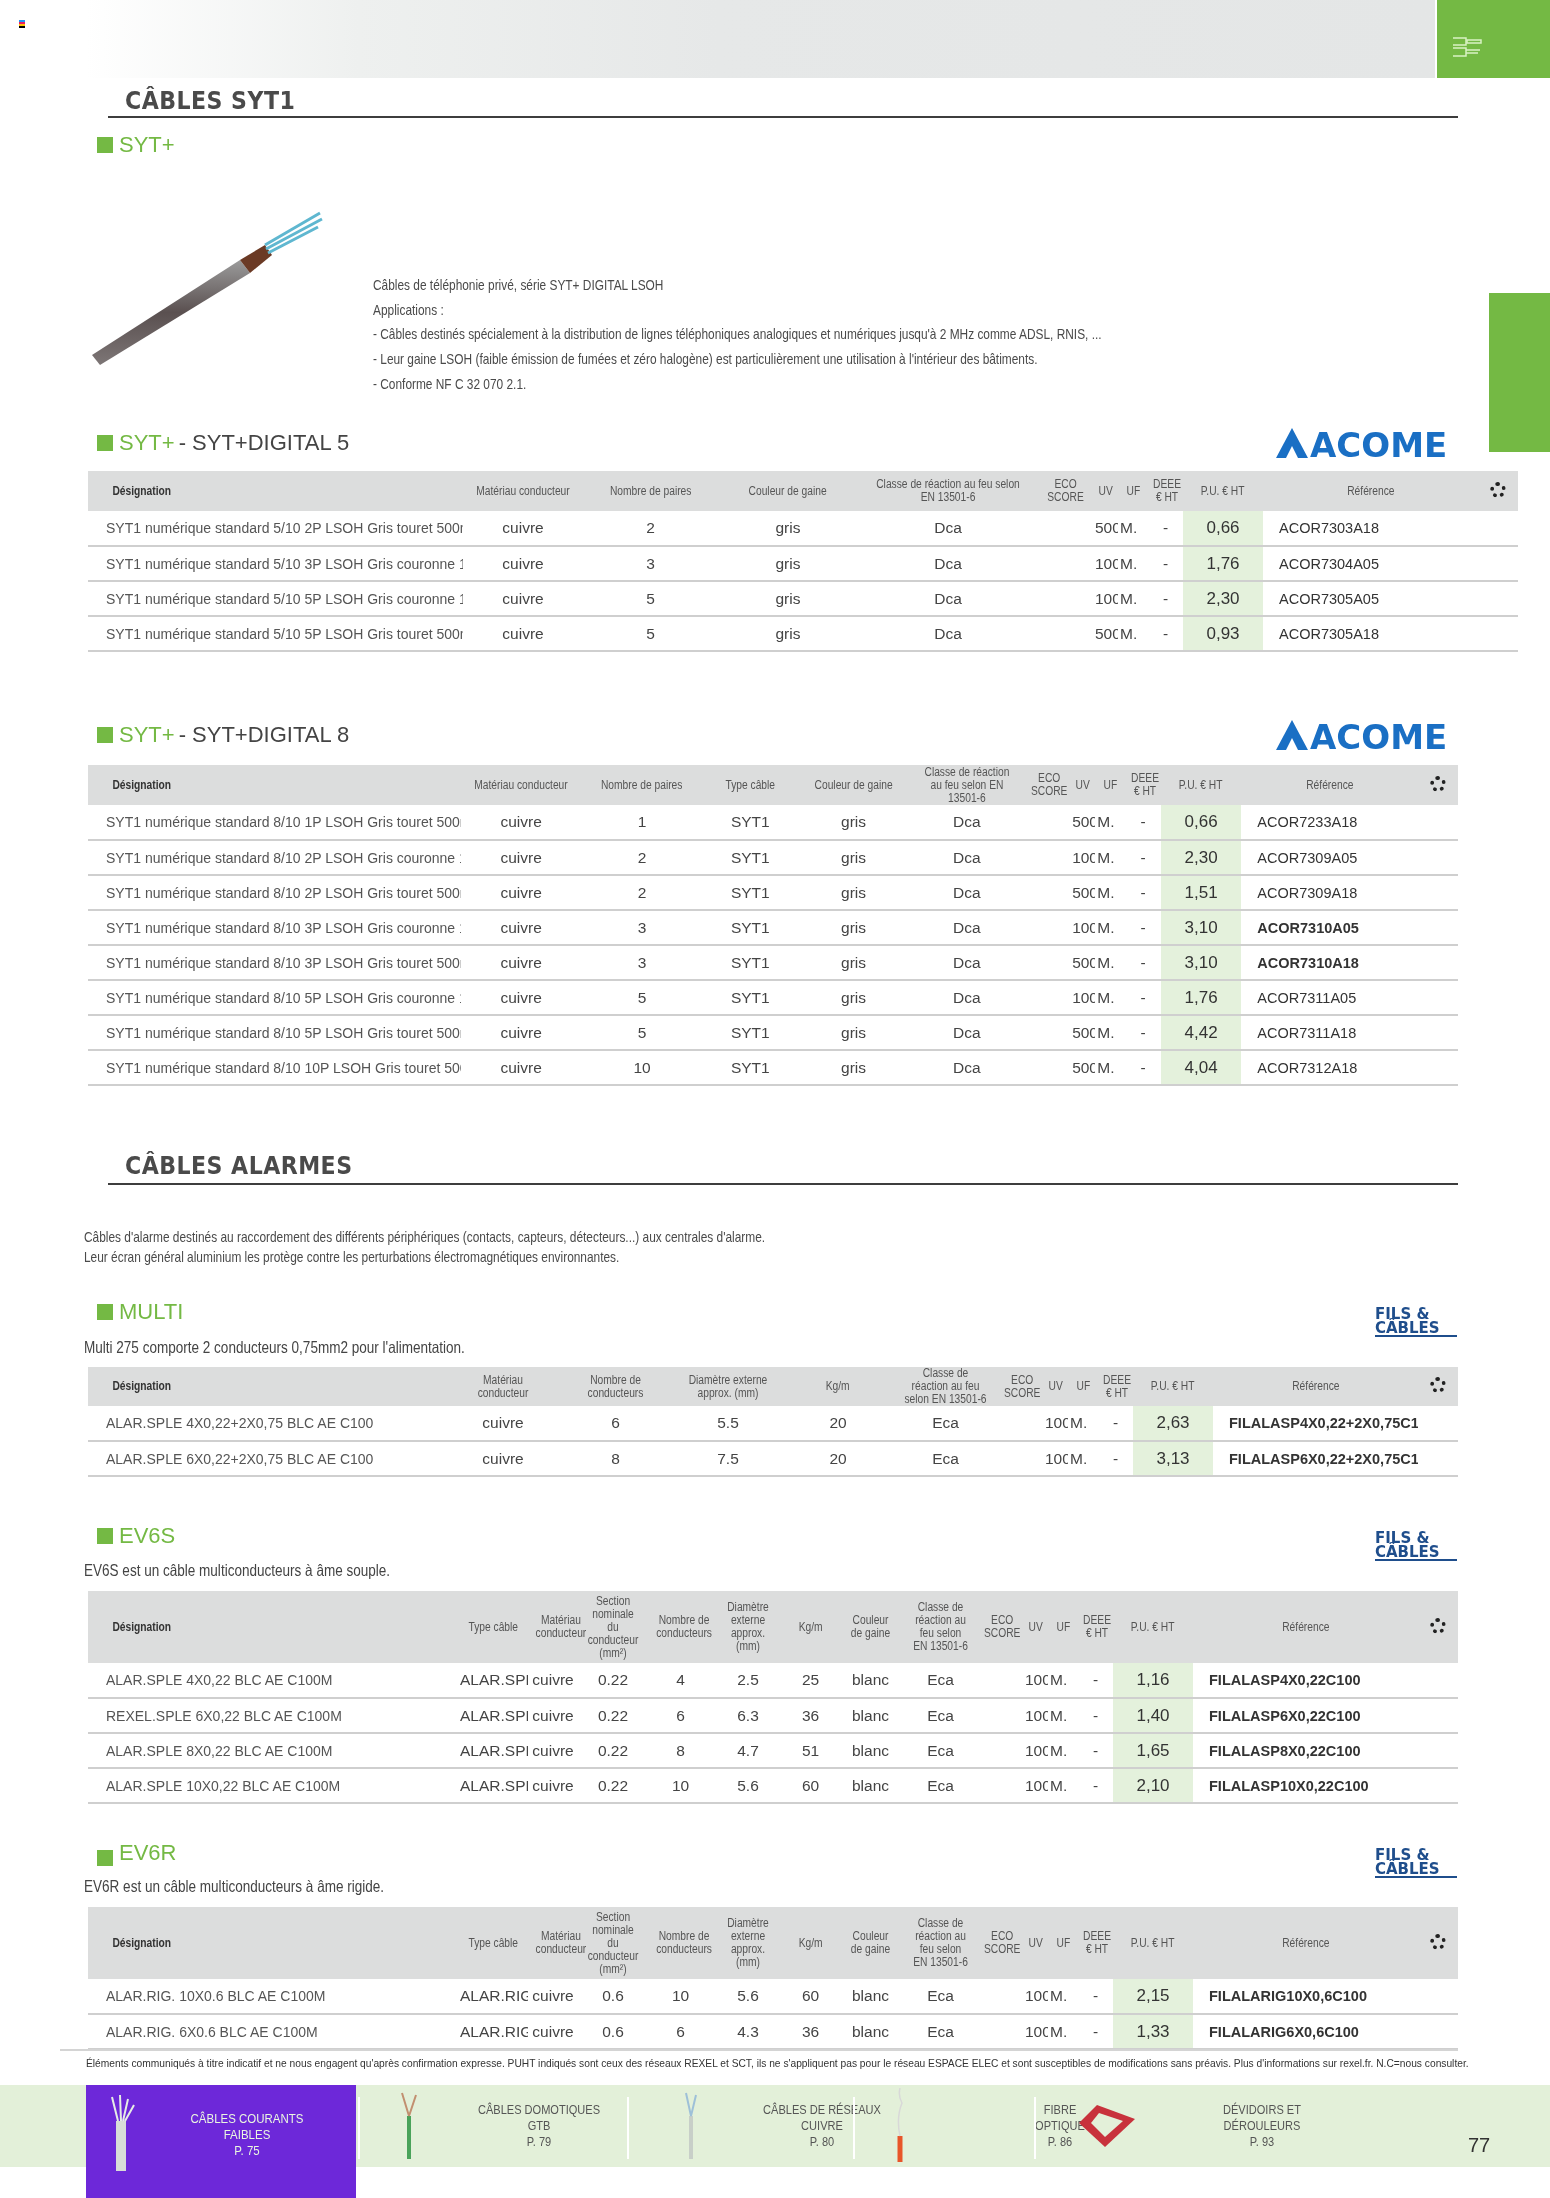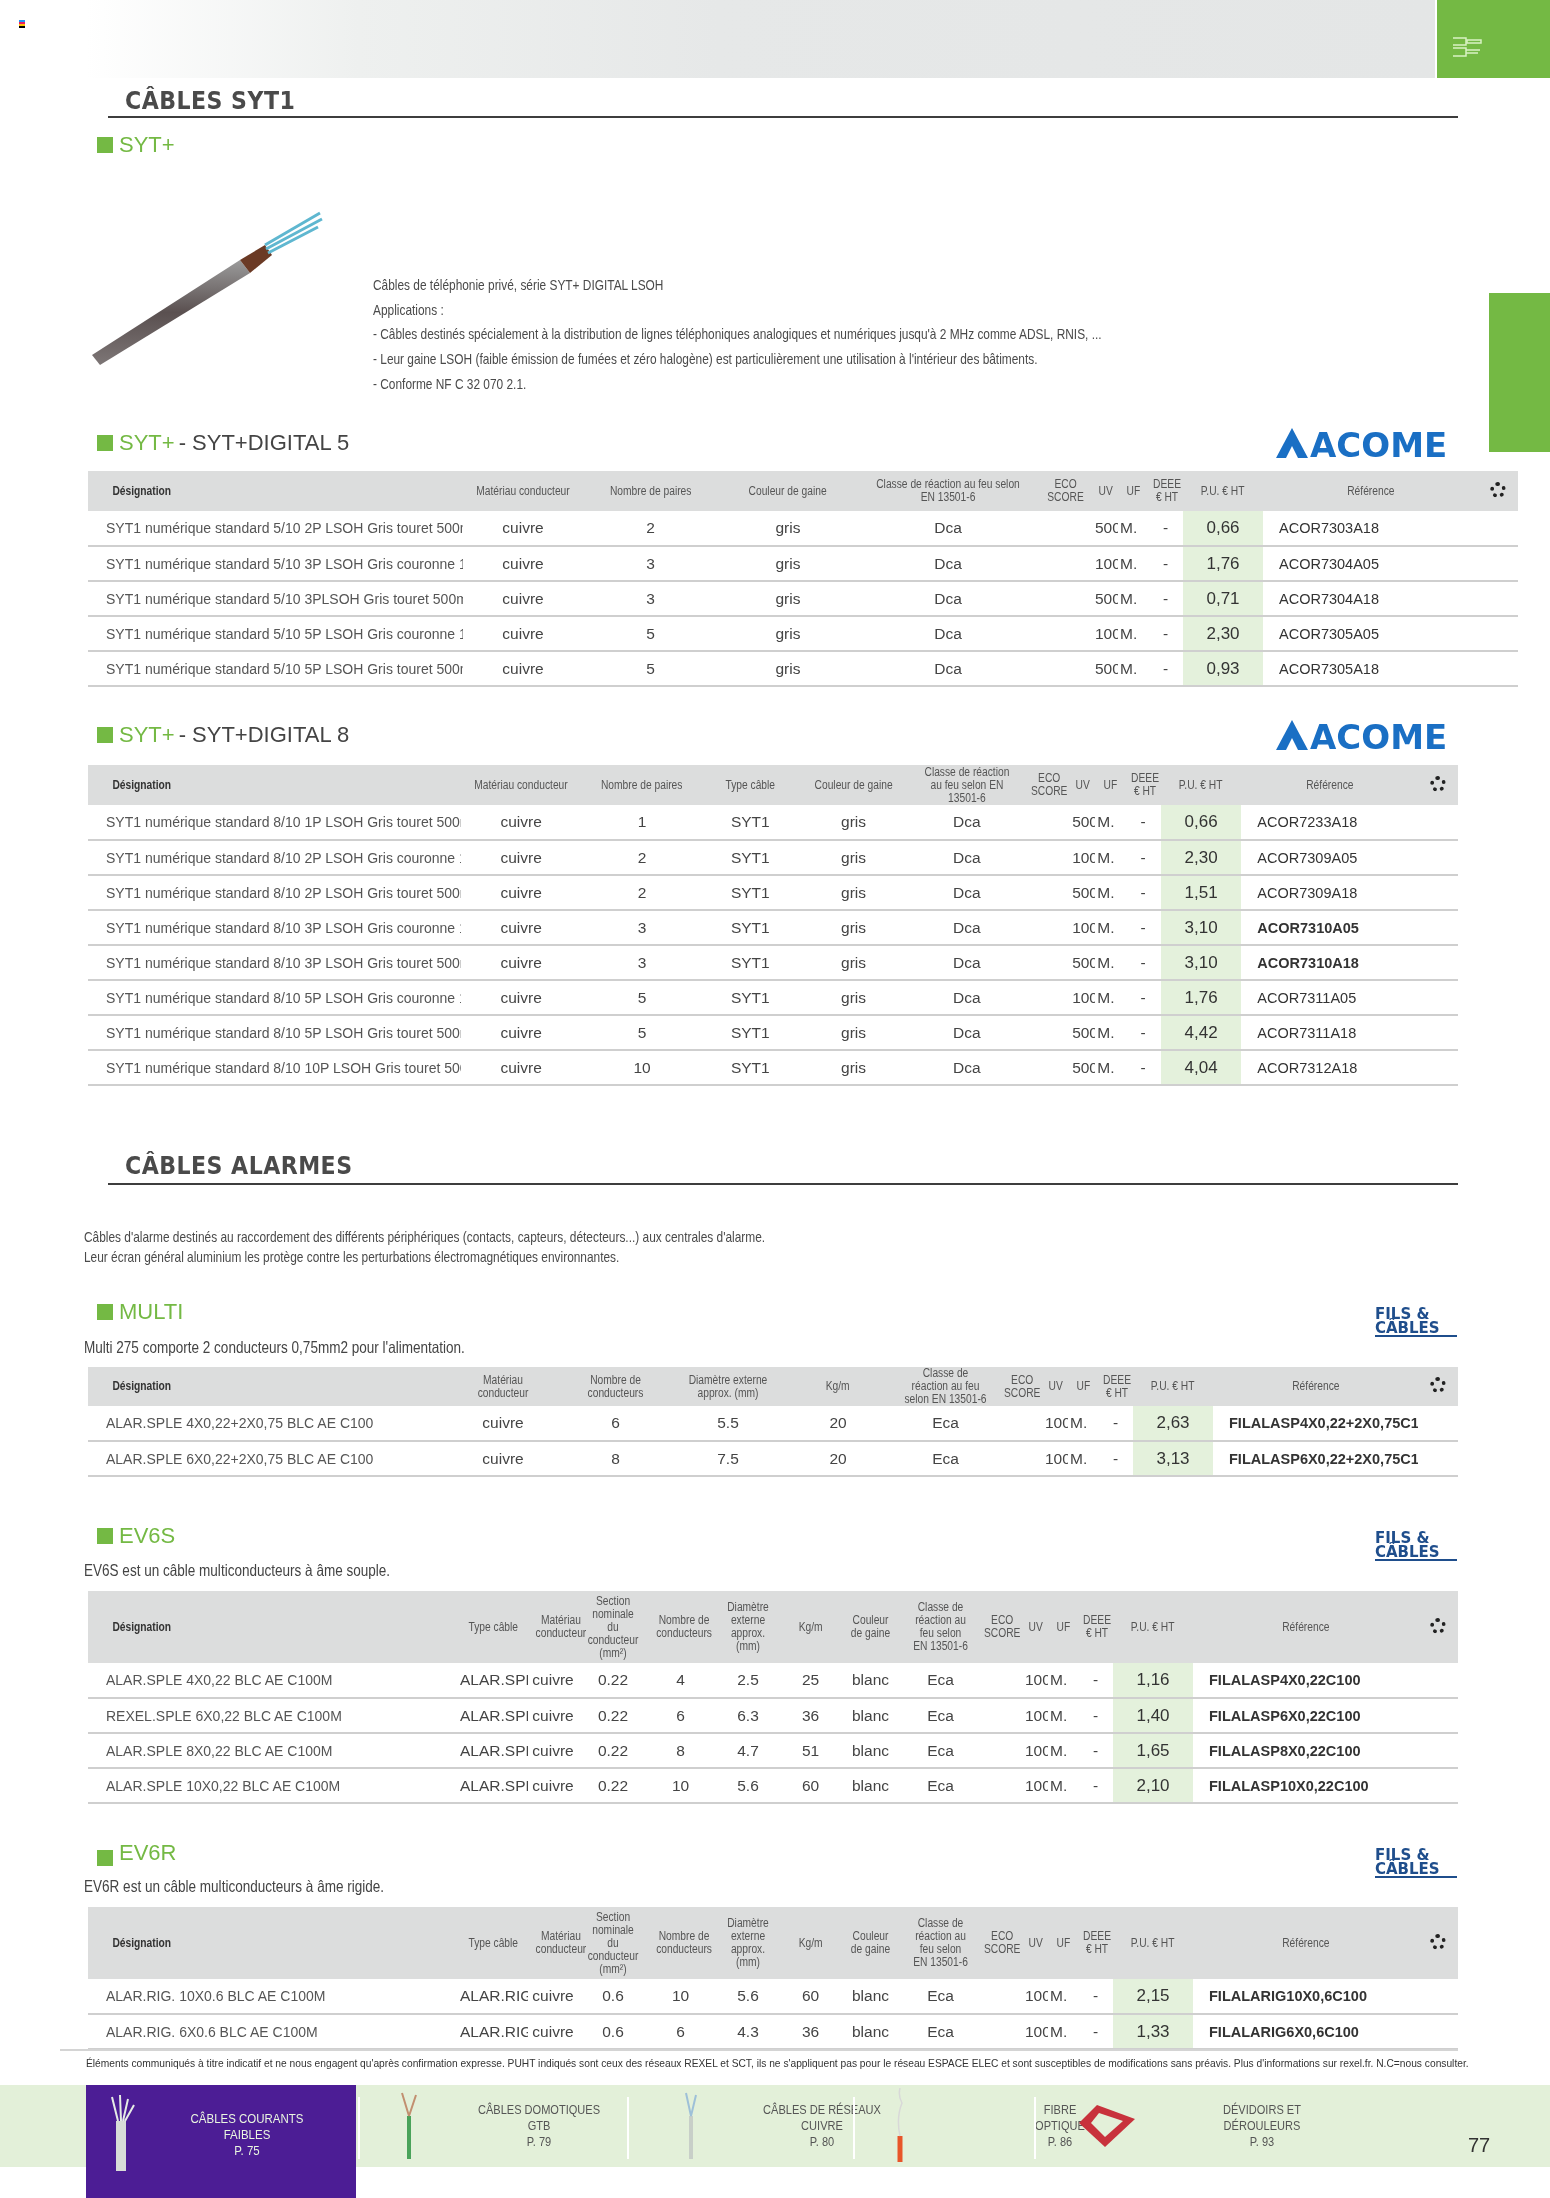--- a/index.html
+++ b/index.html
@@ -44,21 +44,21 @@
   table.pt td.l { text-align: left; }
   .nar { display: inline-block; transform: scaleX(0.82); }
   .recycle { display: inline-block; width: 16px; height: 16px; border-radius: 50%;
     border: 4px dotted #222; }
 
   .footer-note { position: absolute; left: 86px; top: 2057px; font-size: 11px; color: #333; white-space: nowrap; transform: scaleX(0.93); transform-origin: left; }
   .footer-rule { position: absolute; left: 60px; top: 2049px; width: 1398px; height: 2px; background: #d4d4d4; }
 
   .bottom-band { position: absolute; left: 0; top: 2085px; width: 1550px; height: 82px; background: #e3f0d9; }
   .nav-item { position: absolute; top: 2085px; height: 82px; display: flex; align-items: center; }
-  .nav-item.active { top: 2085px; height: 113px; background: #4c1d95; align-items: flex-start; padding-top: 0; }
+  .nav-item.active { top: 2085px; height: 113px; background: #6d28d9; align-items: flex-start; padding-top: 0; }
   .nav-item .lbl { font-size: 13px; color: #555; text-align: center; line-height: 16px; transform: scaleX(0.85); }
   .nav-item.active .lbl { color: #eaf6e0; font-size: 13.5px; }
   .nav-sep { position: absolute; top: 2097px; width: 2px; height: 62px; background: #ffffff; }
   .page-num { position: absolute; left: 1468px; top: 2134px; font-size: 20px; color: #333; }
 </style>
 </head>
 <body>
 
 <div class="topband">
   <div class="colorbar"></div>
@@ -166,34 +166,20 @@
         <td>cuivre</td>
         <td>3</td>
         <td>gris</td>
         <td>Dca</td>
         <td></td>
         <td class="r">100</td>
         <td class="l">M.</td>
         <td>-</td>
         <td class="price">1,76</td>
         <td class="ref">ACOR7304A05</td>
-        <td></td>
-      </tr>
-      <tr>
-        <td class="des">SYT1 numérique standard 5/10 3PLSOH Gris touret 500m</td>
-        <td>cuivre</td>
-        <td>3</td>
-        <td>gris</td>
-        <td>Dca</td>
-        <td></td>
-        <td class="r">500</td>
-        <td class="l">M.</td>
-        <td>-</td>
-        <td class="price">0,71</td>
-        <td class="ref">ACOR7304A18</td>
         <td></td>
       </tr>
       <tr>
         <td class="des">SYT1 numérique standard 5/10 5P LSOH Gris couronne 100m</td>
         <td>cuivre</td>
         <td>5</td>
         <td>gris</td>
         <td>Dca</td>
         <td></td>
         <td class="r">100</td>

